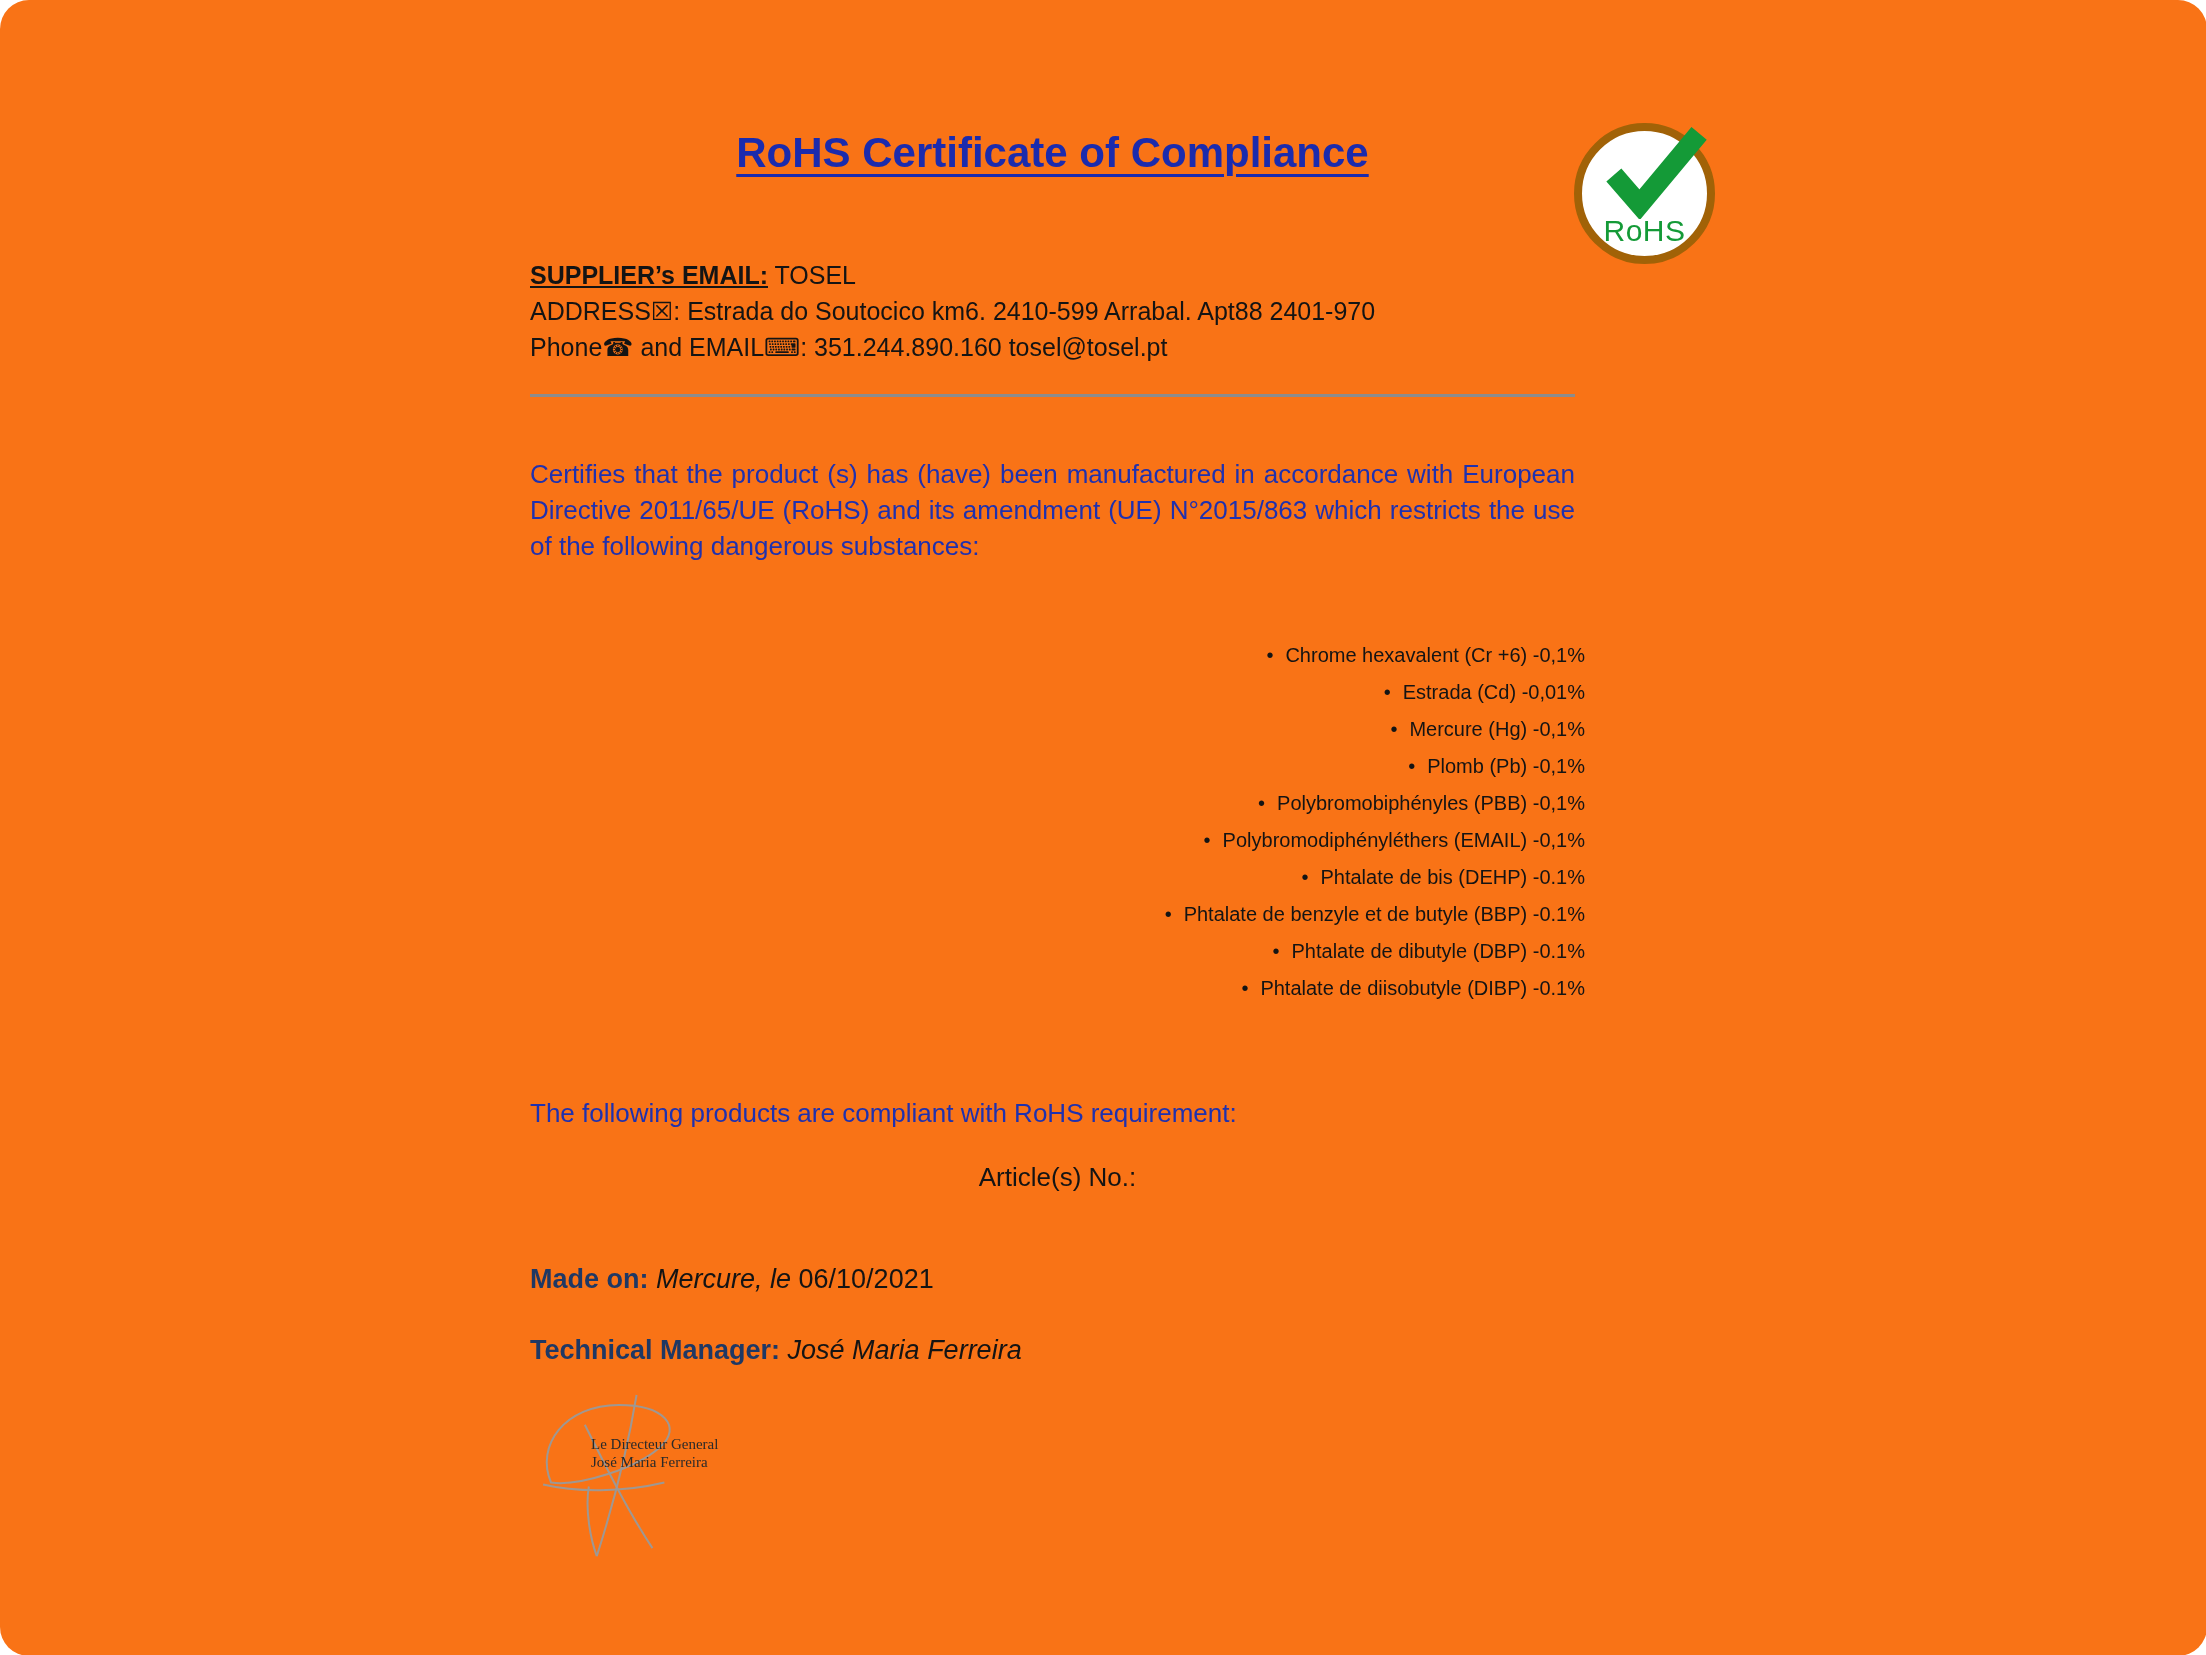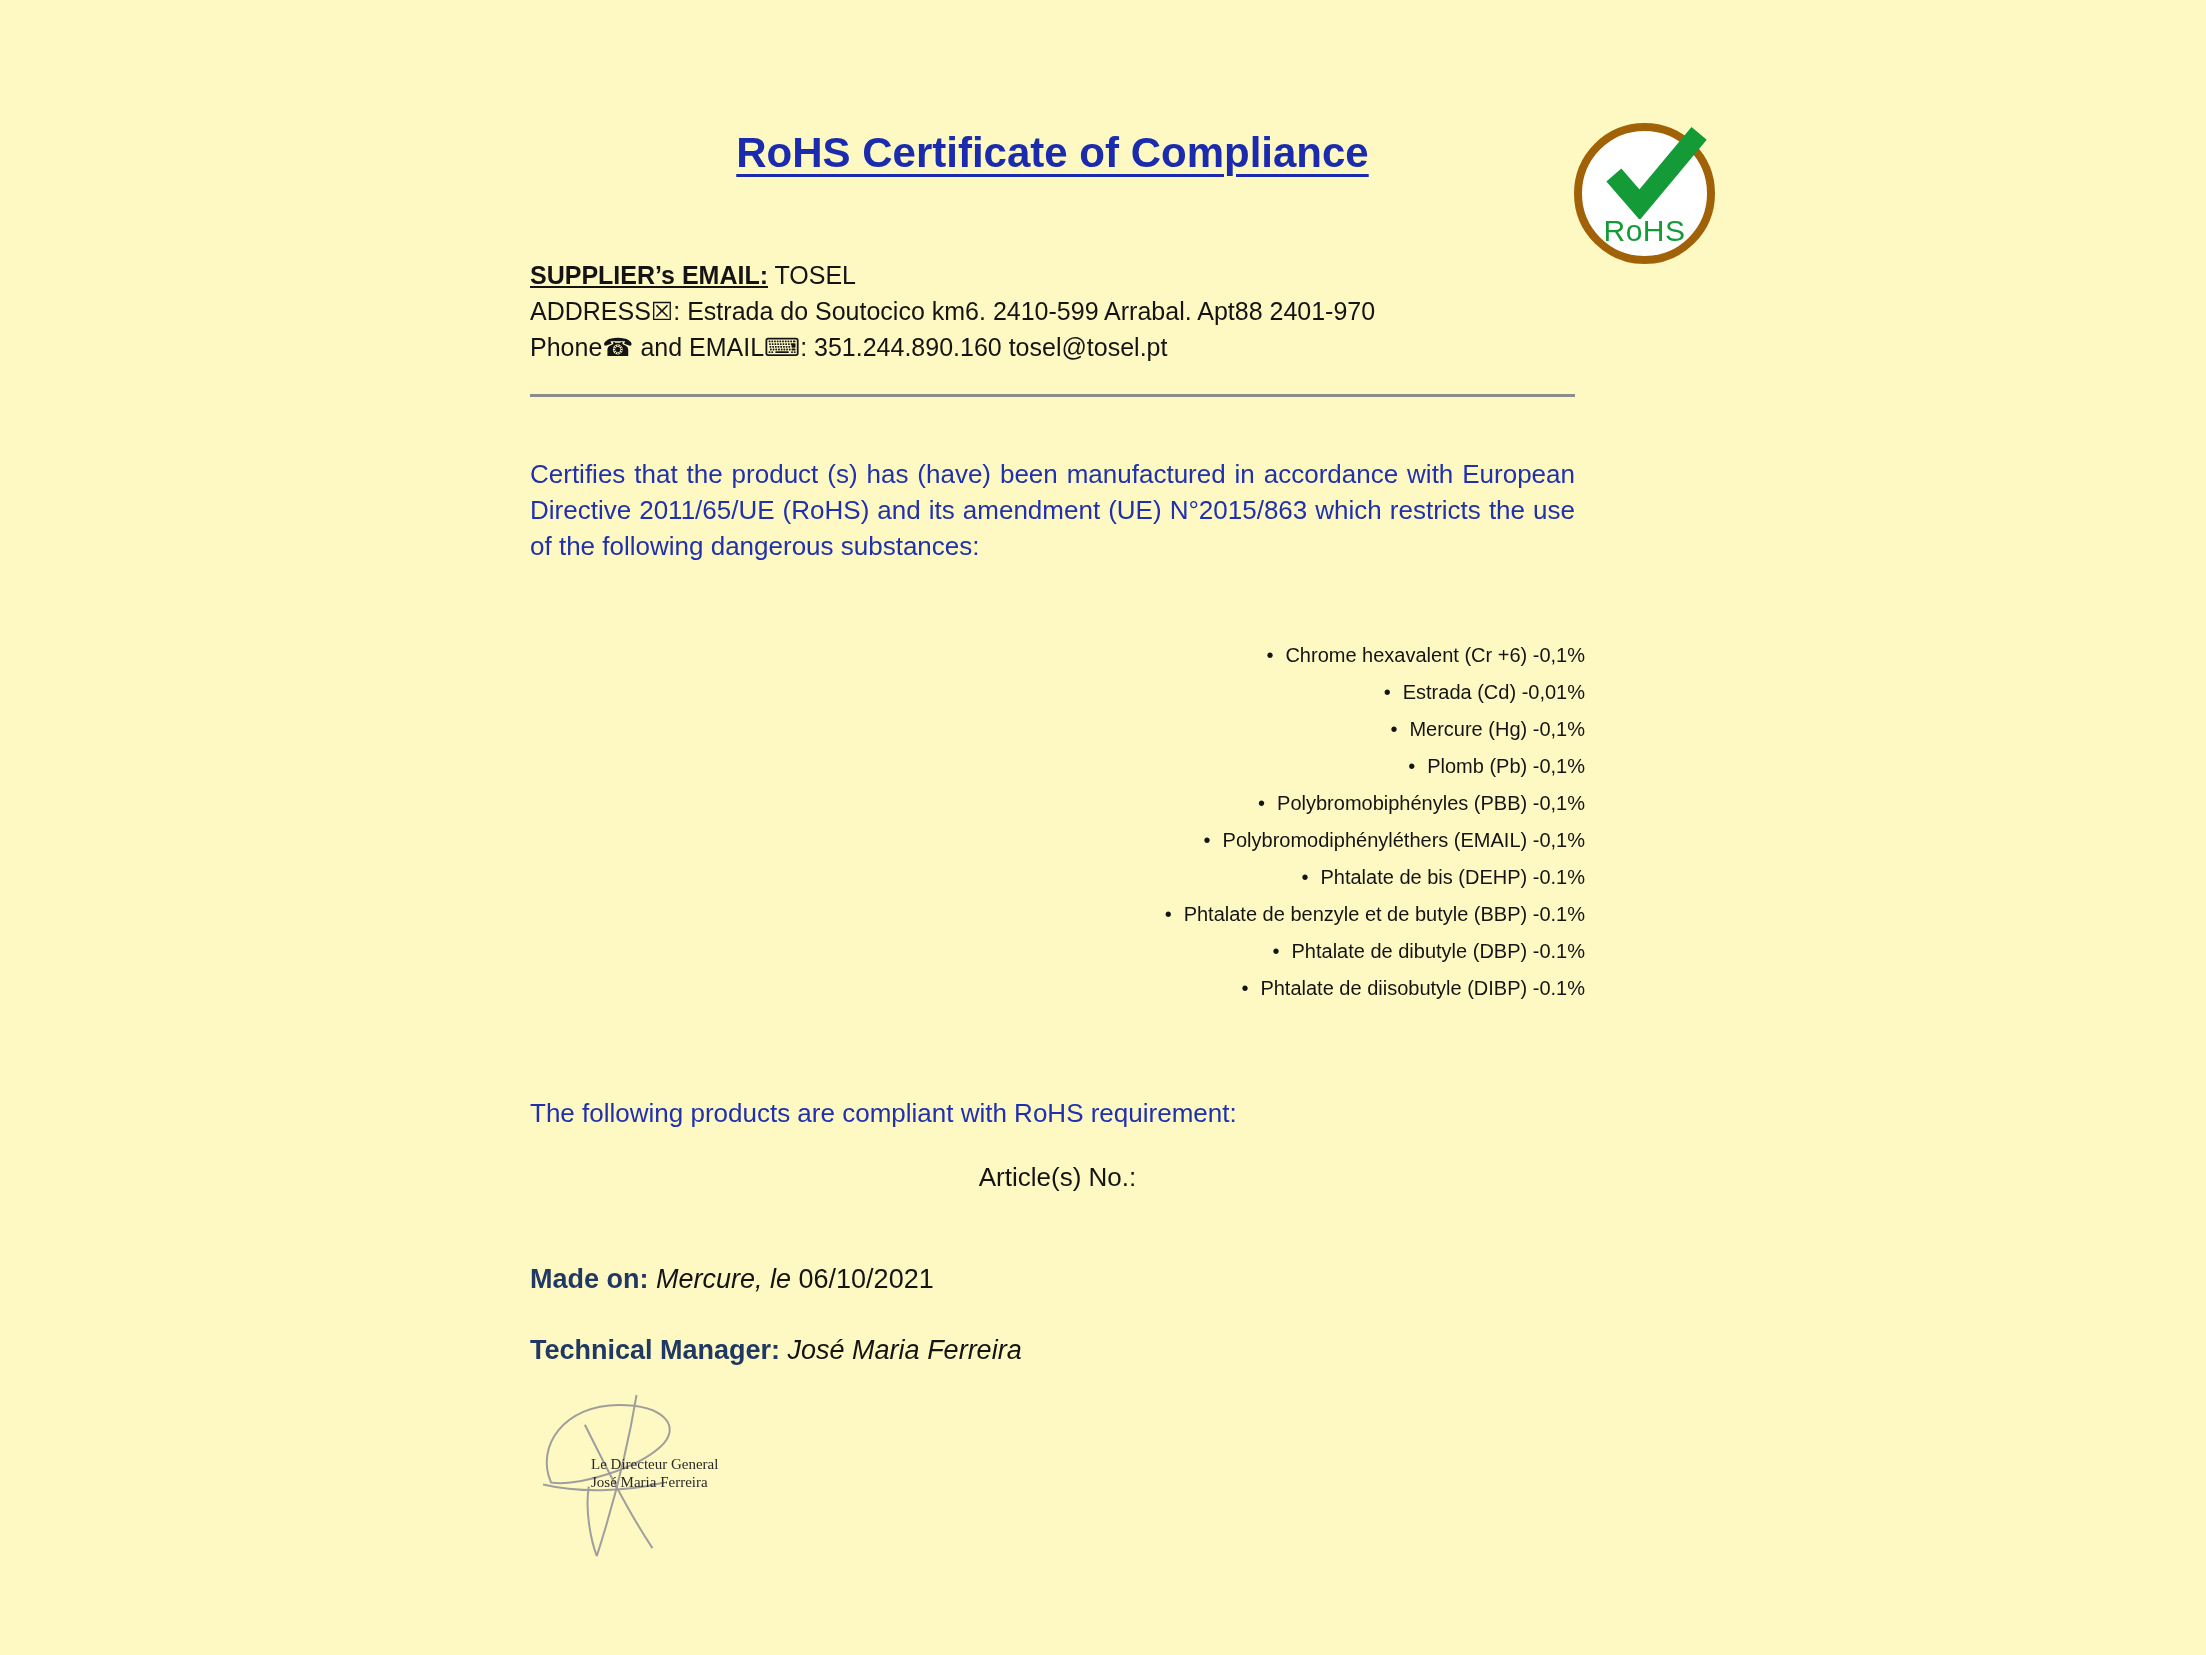--- a/index.html
+++ b/index.html
@@ -1,24 +1,25 @@
 <!DOCTYPE html>
 <html><head>
 <meta charset="utf-8">
 <style>
   * { margin: 0; padding: 0; box-sizing: border-box; }
   html, body { background: #ffffff; }
   .page {
     position: relative;
     width: 2207px;
     height: 1656px;
-    background: #fef9c3;
+    background: #f97316;
     font-family: "Liberation Sans", sans-serif;
     color: #171717;
     overflow: hidden;
+    border-radius: 29px;
   }
   .abs { position: absolute; }
 
   
   .doc-title {
     left: 530px; top: 129px; width: 1045px;
     text-align: center;
     font-size: 42px;
     font-weight: bold;
     color: #1b2bad;
@@ -111,21 +112,21 @@
   .navy-b { font-weight: bold; color: #1f3864; text-align: right; }
   .ital { font-style: italic; }
 
   
   .signature {
     left: 533px; top: 1391px; width: 229px; height: 179px;
   }
   .signature svg { position: absolute; left: 0; top: 0; }
   .sig-text {
     position: absolute;
-    left: 58px; top: 64px;
+    left: 58px; top: 44px;
     font-family: "Liberation Serif", serif;
     font-size: 15px;
     line-height: 18px;
     color: #2a2a2a;
     white-space: nowrap;
   }
 </style>
 </head>
 <body>
 

